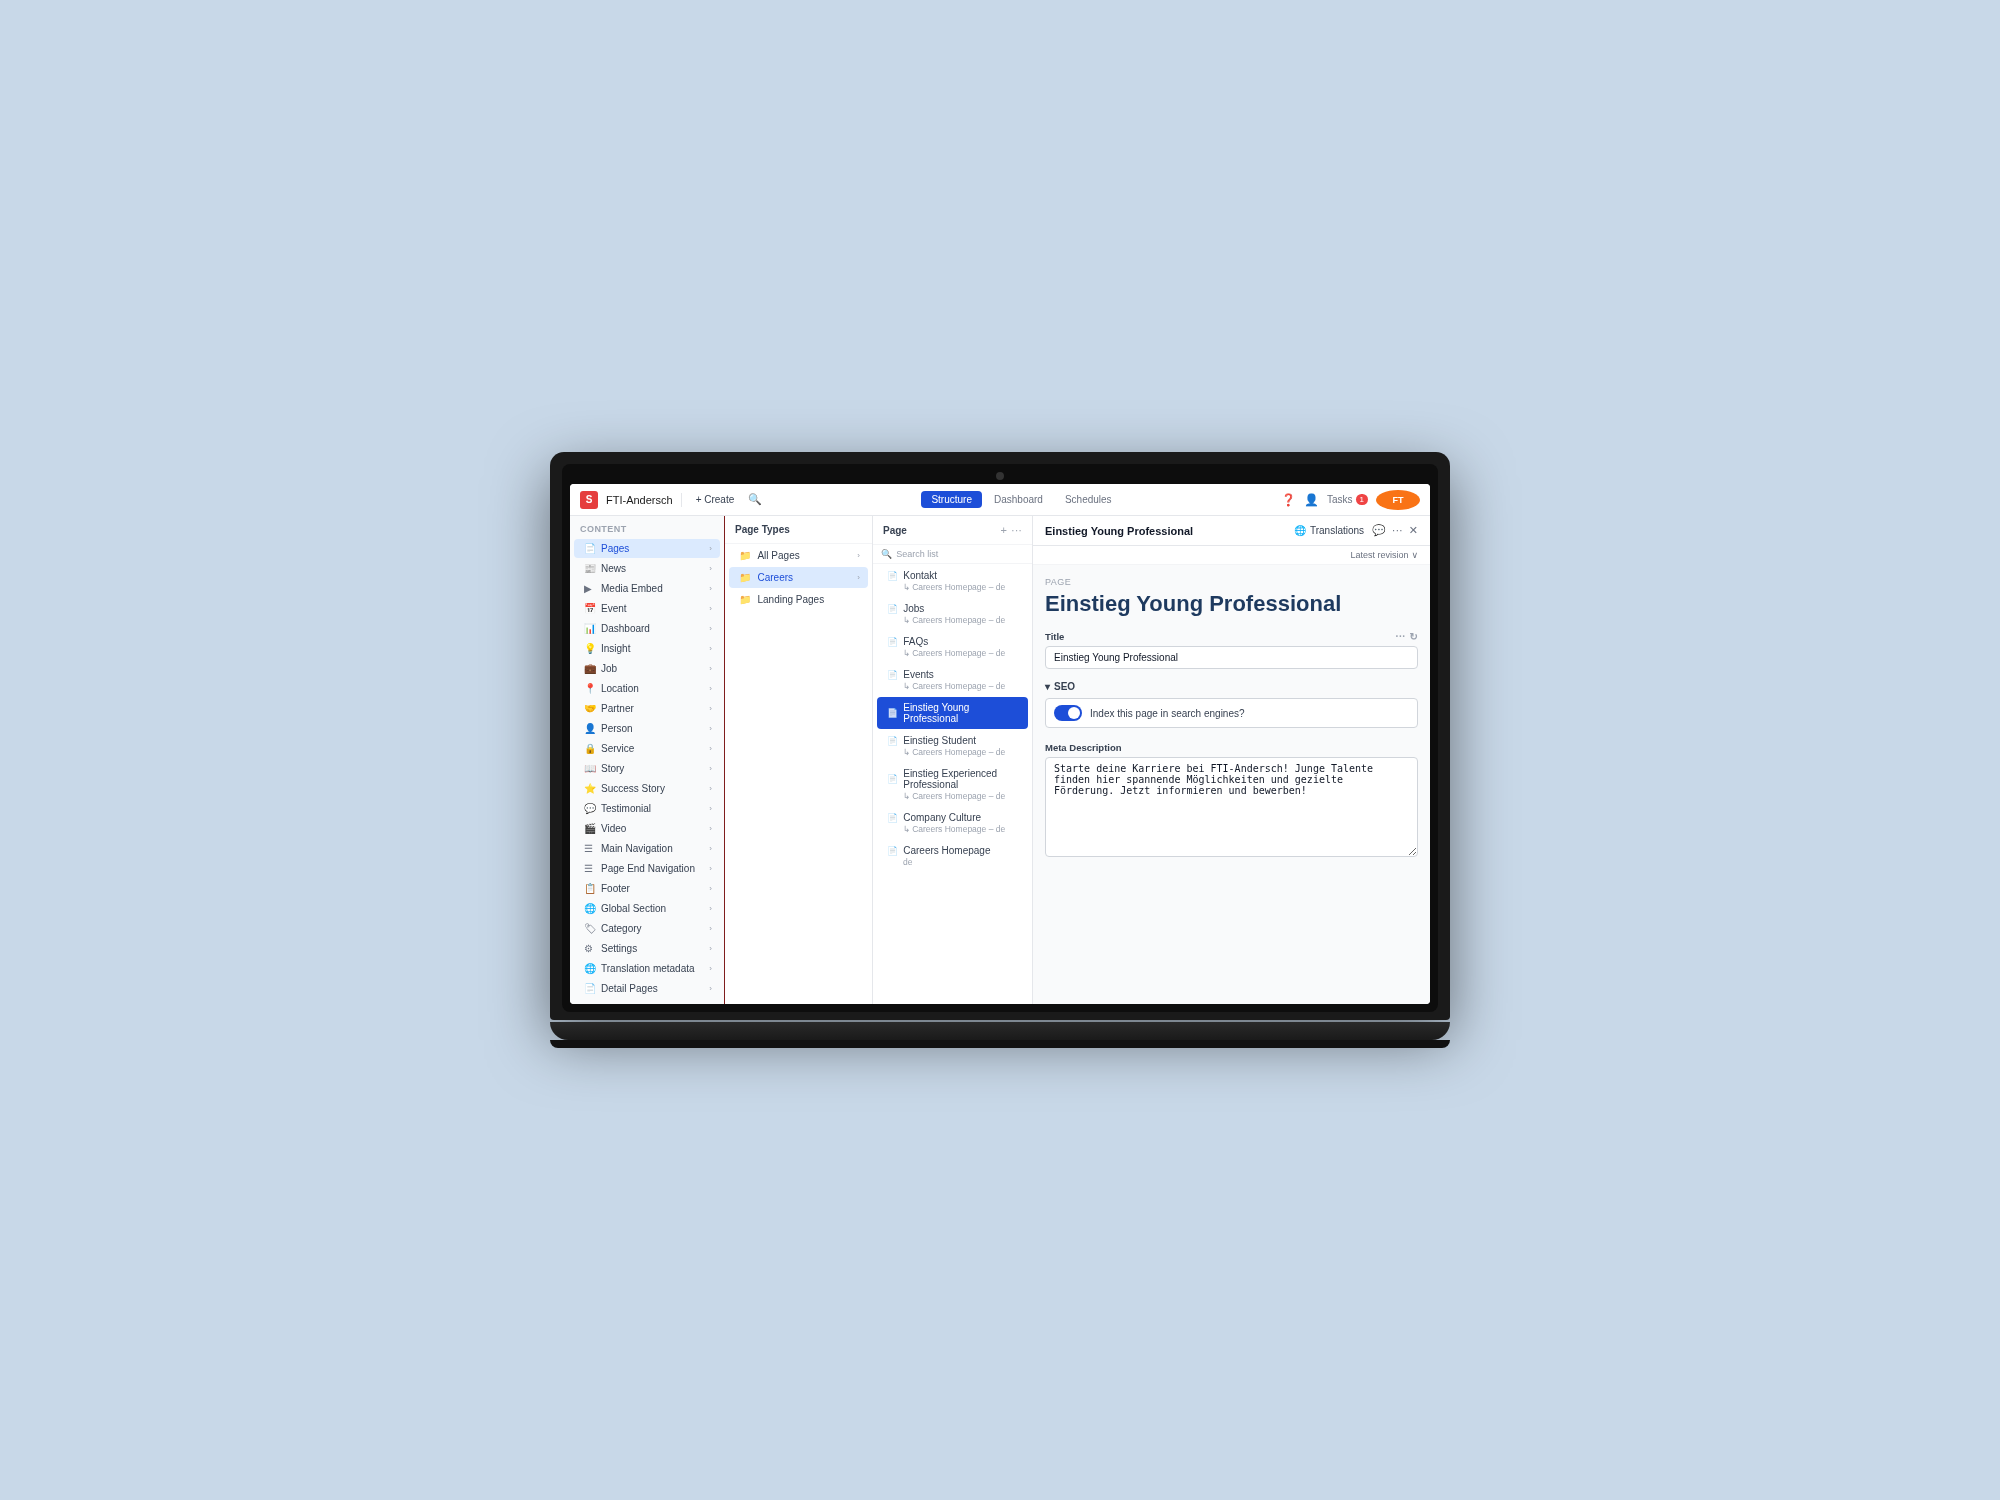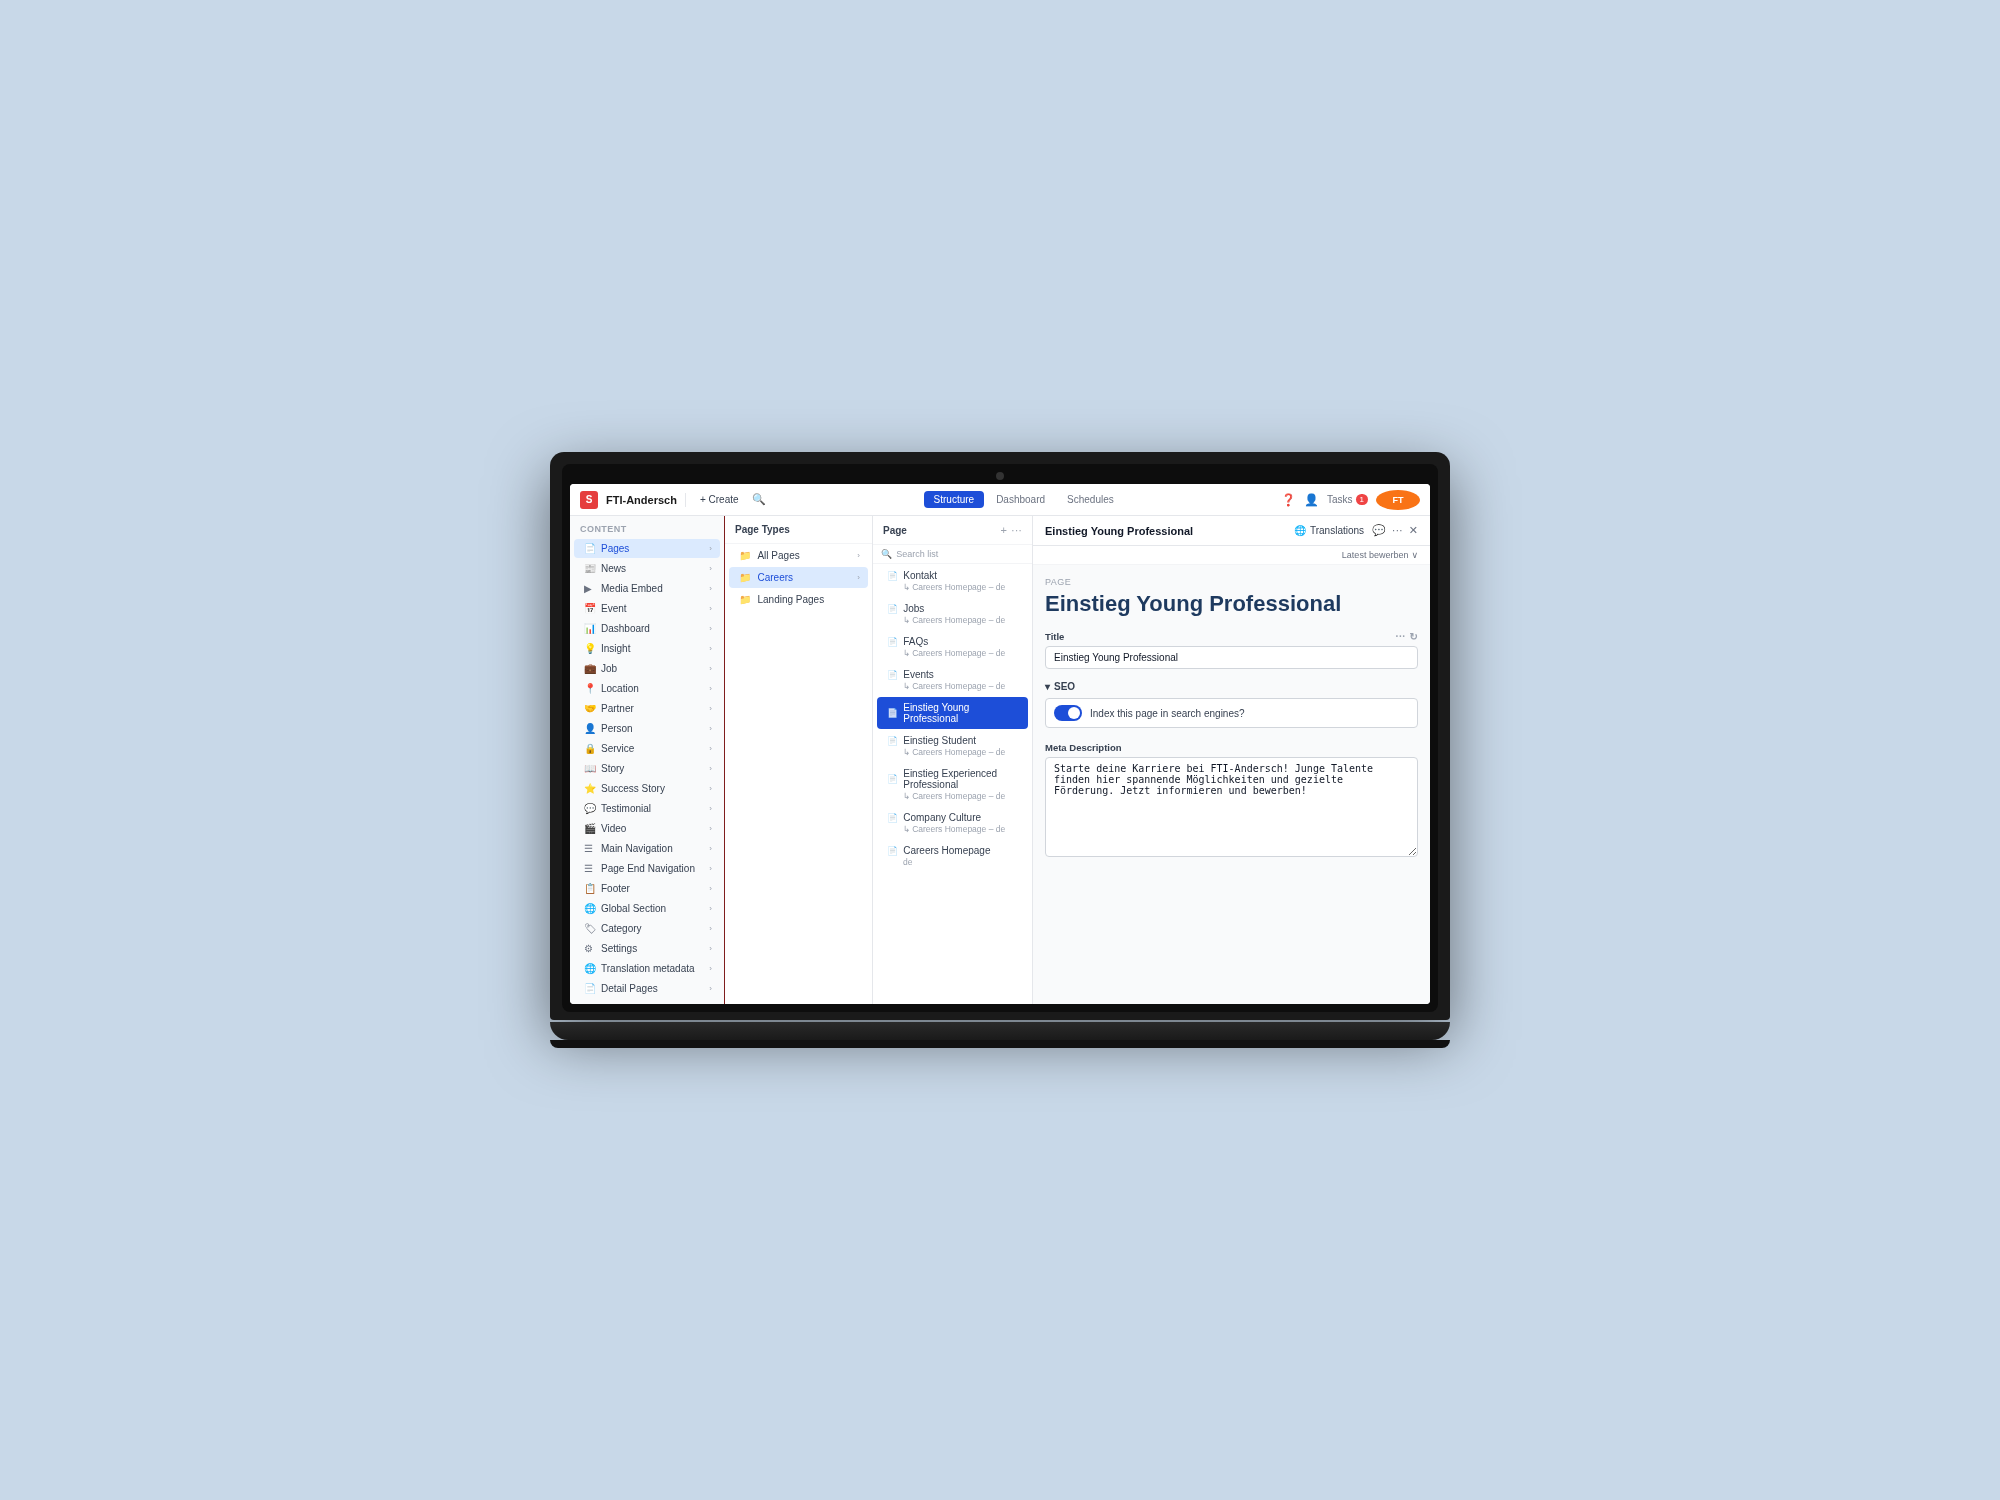--- a/index.html
+++ b/index.html
@@ -92,21 +92,21 @@
       align-items: center;
       justify-content: center;
       color: white;
       font-size: 10px;
       font-weight: bold;
       flex-shrink: 0;
     }
 
     .topbar-brand {
       font-size: 11px;
-      font-weight: 700;
+      font-weight: 400;
       color: #1a1a1a;
     }
 
     .topbar-divider {
       width: 1px;
       height: 14px;
       background: #e5e7eb;
     }
 
     .topbar-create {
@@ -854,21 +854,21 @@
                   </div>
                   <div class="detail-actions-icons">
                     <span style="cursor:pointer;">💬</span>
                     <span style="cursor:pointer;">···</span>
                     <span style="cursor:pointer;">✕</span>
                   </div>
                 </div>
               </div>
 
               <div class="detail-revision">
-                <span>Latest bewerben</span>
+                <span>Latest revision</span>
                 <span>∨</span>
               </div>
 
               <div class="detail-content">
                 <div class="detail-page-label">Page</div>
                 <div class="detail-page-title">Einstieg Young Professional</div>
 
                 <div class="field-group">
                   <div class="field-label">
                     <span>Title</span>

